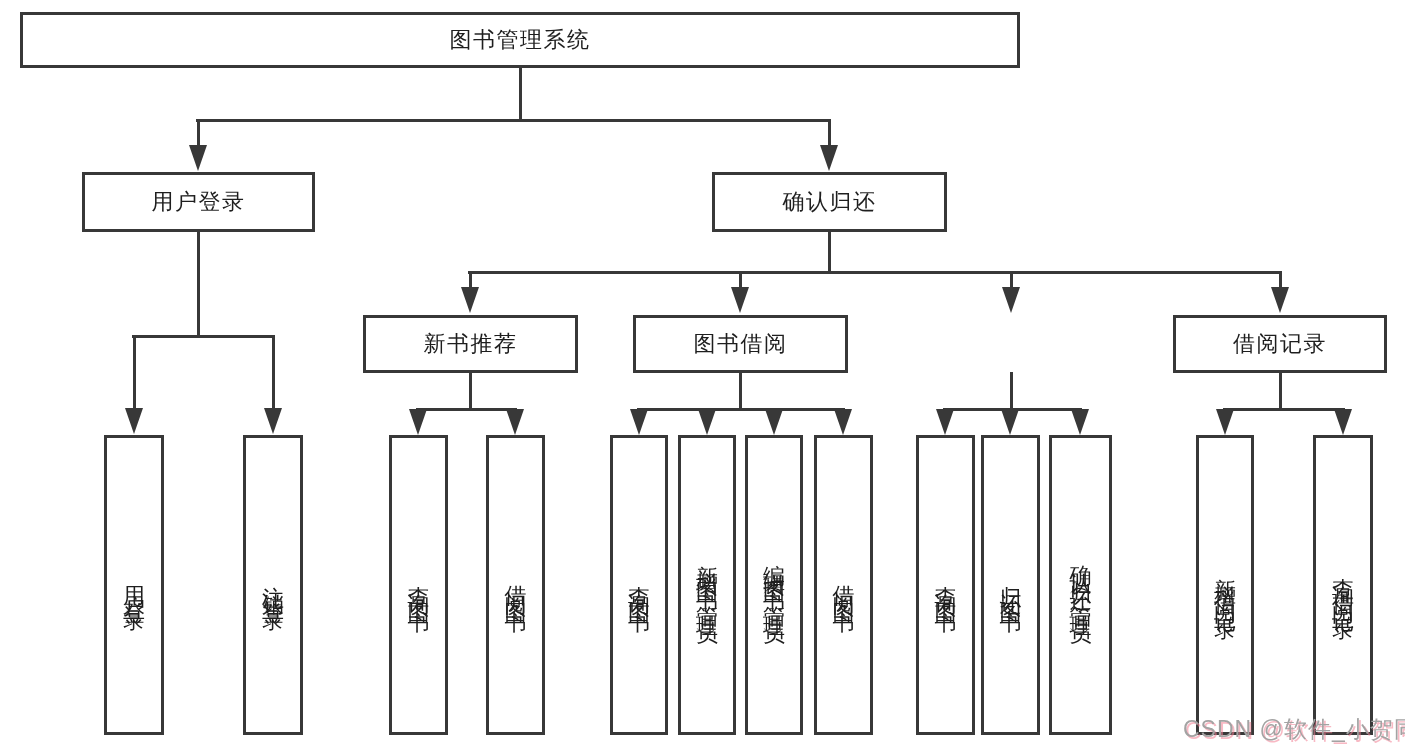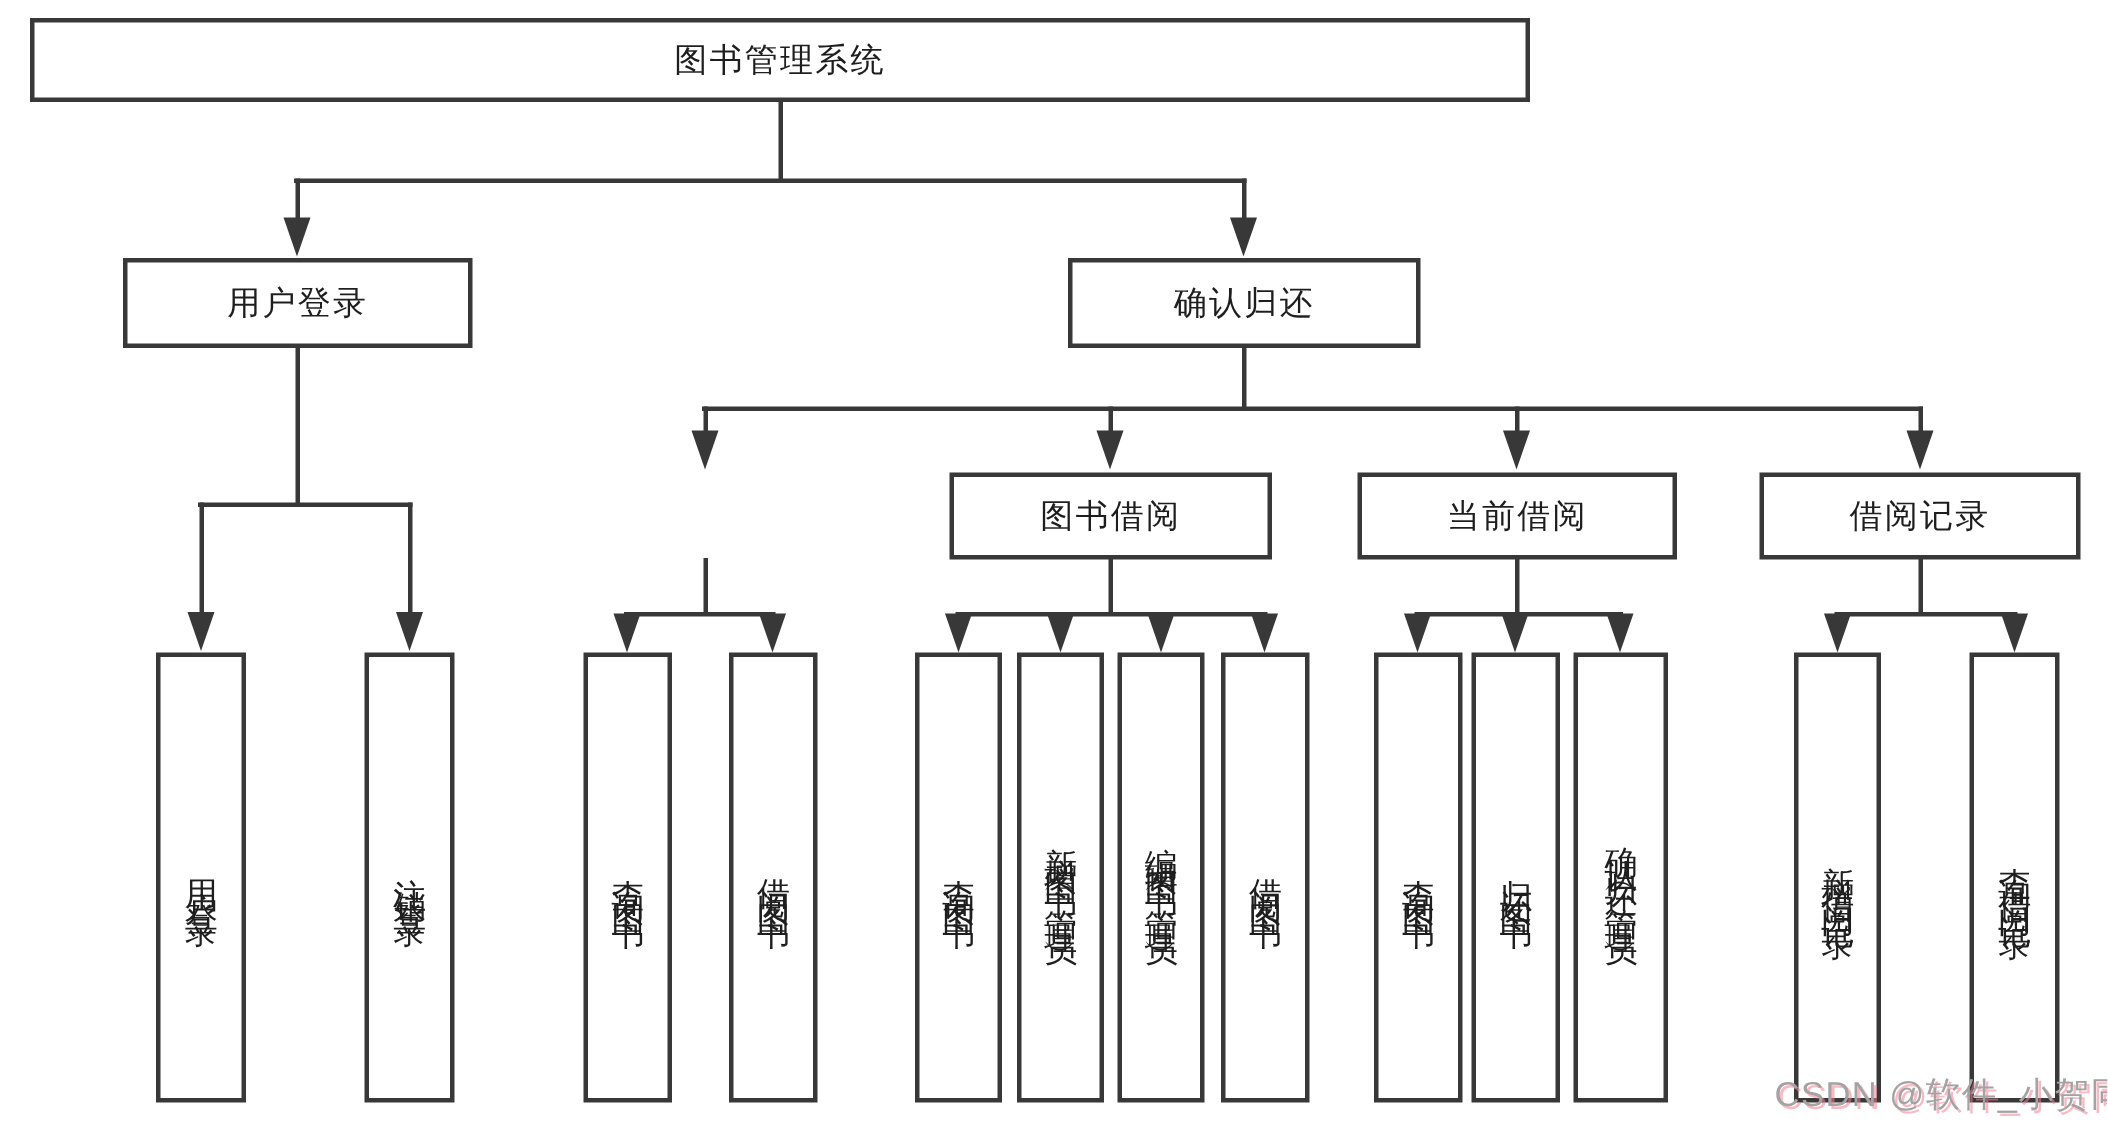--- a/index.html
+++ b/index.html
@@ -57,25 +57,25 @@
     <span>图书管理系统</span>
   </div>
 
   <div class="box box-h" style="left:82px; top:172px; width:233px; height:60px;">
     <span>用户登录</span>
   </div>
   <div class="box box-h" style="left:712px; top:172px; width:235px; height:60px;">
     <span>确认归还</span>
   </div>
 
+  <div class="box box-h" style="left:363px; top:315px; width:215px; height:58px;">
+    <span>新书推荐</span>
+  </div>
   <div class="box box-h" style="left:633px; top:315px; width:215px; height:58px;">
     <span>图书借阅</span>
-  </div>
-  <div class="box box-h" style="left:905px; top:315px; width:213px; height:58px;">
-    <span>当前借阅</span>
   </div>
   <div class="box box-h" style="left:1173px; top:315px; width:214px; height:58px;">
     <span>借阅记录</span>
   </div>
 
   <div class="box box-v" style="left:104px; top:435px; width:60px; height:300px;">
     <span class="vtext">用户登录</span>
   </div>
   <div class="box box-v" style="left:243px; top:435px; width:60px; height:300px;">
     <span class="vtext">注销登录</span>

